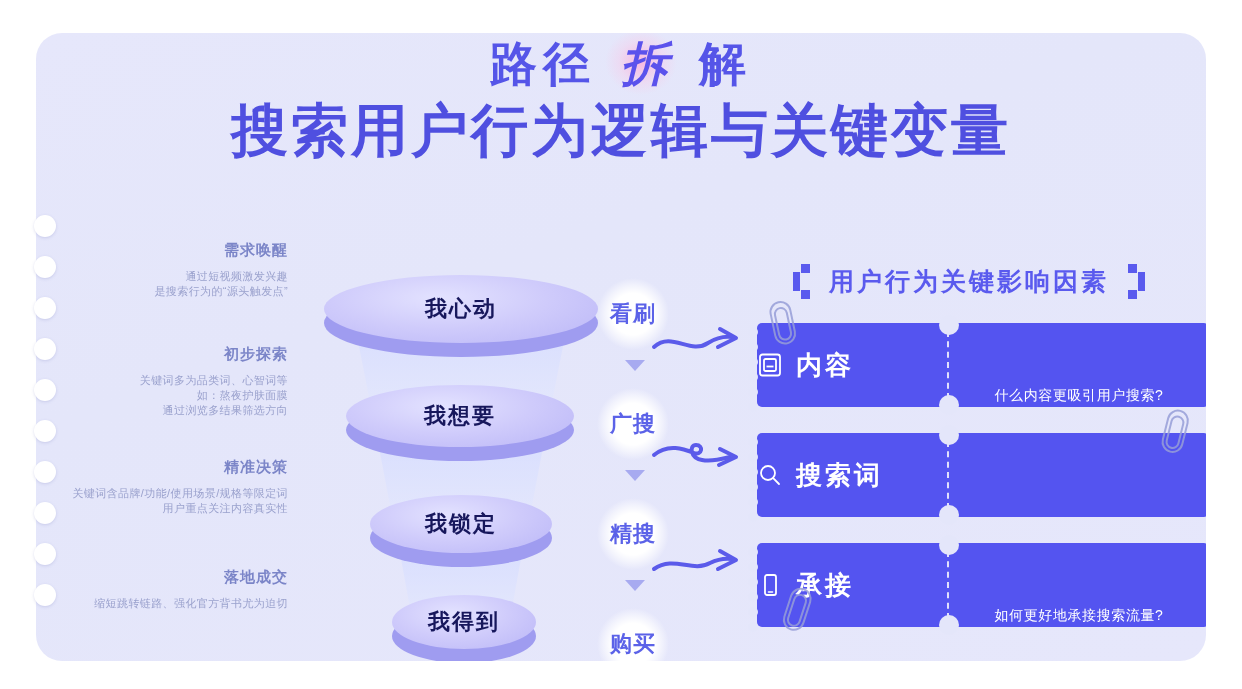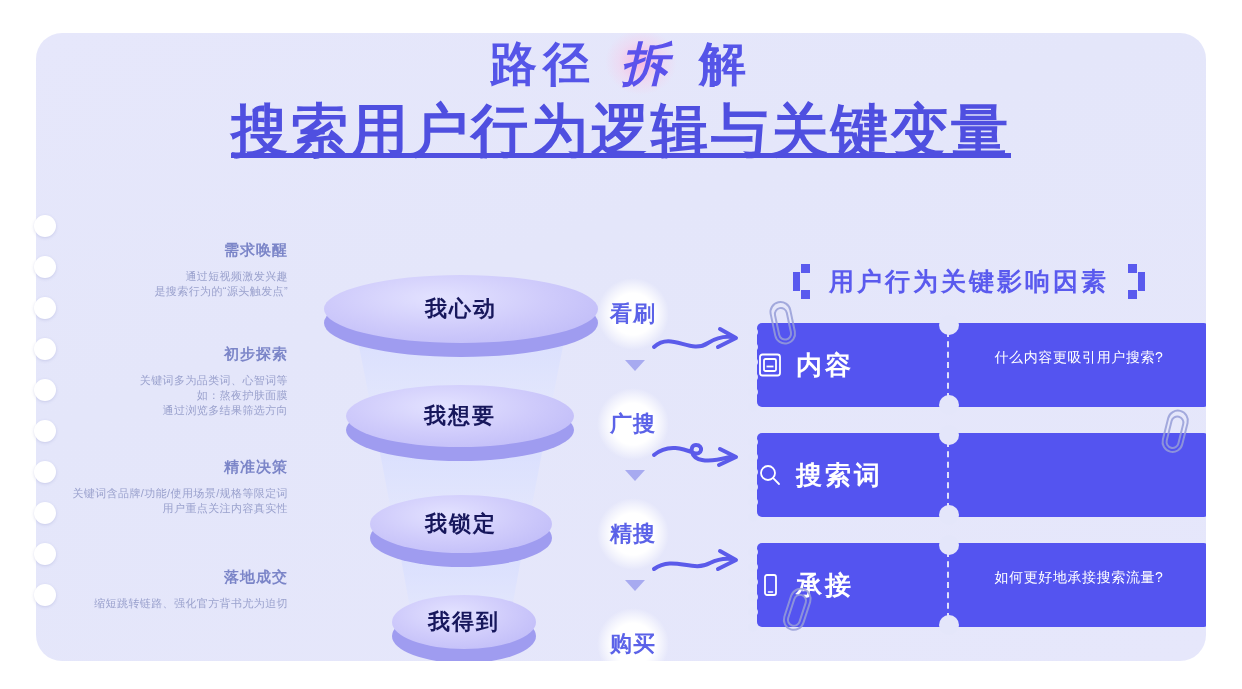--- a/index.html
+++ b/index.html
@@ -31,21 +31,21 @@
   #kicker{position:relative;height:62px;
           font-size:47px;font-weight:bold;color:#5555e8;letter-spacing:6px;
           line-height:62px;white-space:nowrap;}
   #kicker .hl{position:relative;display:inline-block;font-style:italic;
               padding:0 6px;color:#5b52ec;}
   #kicker .hl .glow{position:absolute;left:-10px;top:-4px;width:72px;height:66px;
               border-radius:50%;z-index:0;
               background:radial-gradient(closest-side,rgba(255,170,215,.75),rgba(255,190,225,.28) 62%,rgba(255,200,230,0) 100%);}
   #kicker .hl span.ch{position:relative;z-index:1;}
   #headline{margin-top:2px;font-size:57px;font-weight:bold;color:#4f4fe0;
-            letter-spacing:3px;line-height:66px;white-space:nowrap;text-decoration:underline;}
+            letter-spacing:3px;line-height:66px;white-space:nowrap;}
 
   
   .stagebox{position:absolute;text-align:right;width:230px;}
   .stage-title{font-size:15px;font-weight:bold;color:#7b85c8;letter-spacing:1px;
                margin-bottom:9px;}
   .stage-line{font-size:11px;color:#9aa1cd;line-height:15px;letter-spacing:.4px;}
 
   
   #funnel{position:absolute;left:282px;top:236px;width:285px;height:400px;}
   .neck{position:absolute;background:linear-gradient(180deg,rgba(214,220,255,.95),rgba(230,236,255,.35));}
@@ -84,21 +84,21 @@
   .ticket .scal{position:absolute;top:0;height:100%;width:9px;}
   .ticket .scal.l{left:-4px;}
   .ticket .scal.r{right:-4px;}
   .sdot{position:absolute;width:10px;height:10px;border-radius:50%;background:#e4e6fa;}
   .ticket .left{width:190px;display:flex;align-items:center;gap:13px;box-sizing:border-box;}
   .ticket .tname{font-size:26px;font-weight:bold;color:#fff;letter-spacing:3px;}
   .ticket .divider{position:relative;width:0;border-left:2px dashed rgba(255,255,255,.82);margin:8px 0;}
   .ticket .notch{position:absolute;left:-10px;width:20px;height:20px;border-radius:50%;background:#e4e6fa;}
   .ticket .notch.t{top:-16px;}
   .ticket .notch.b{bottom:-16px;}
-  .ticket .right{flex:1;display:flex;flex-direction:column;align-items:center;justify-content:flex-start;
+  .ticket .right{flex:1;display:flex;flex-direction:column;align-items:center;justify-content:flex-end;
                  padding:0 16px;box-sizing:border-box;margin-top:22px;}
   .ticket .q{font-size:14px;color:#ffffff;line-height:24px;letter-spacing:.6px;white-space:nowrap;}
   .ticon{width:26px;height:26px;position:relative;}
 
   .clip{position:absolute;width:26px;height:46px;}
   .clip b{position:absolute;border:2px solid rgba(150,158,215,.85);border-radius:13px;display:block;}
 </style>
 </head>
 <body>
 

